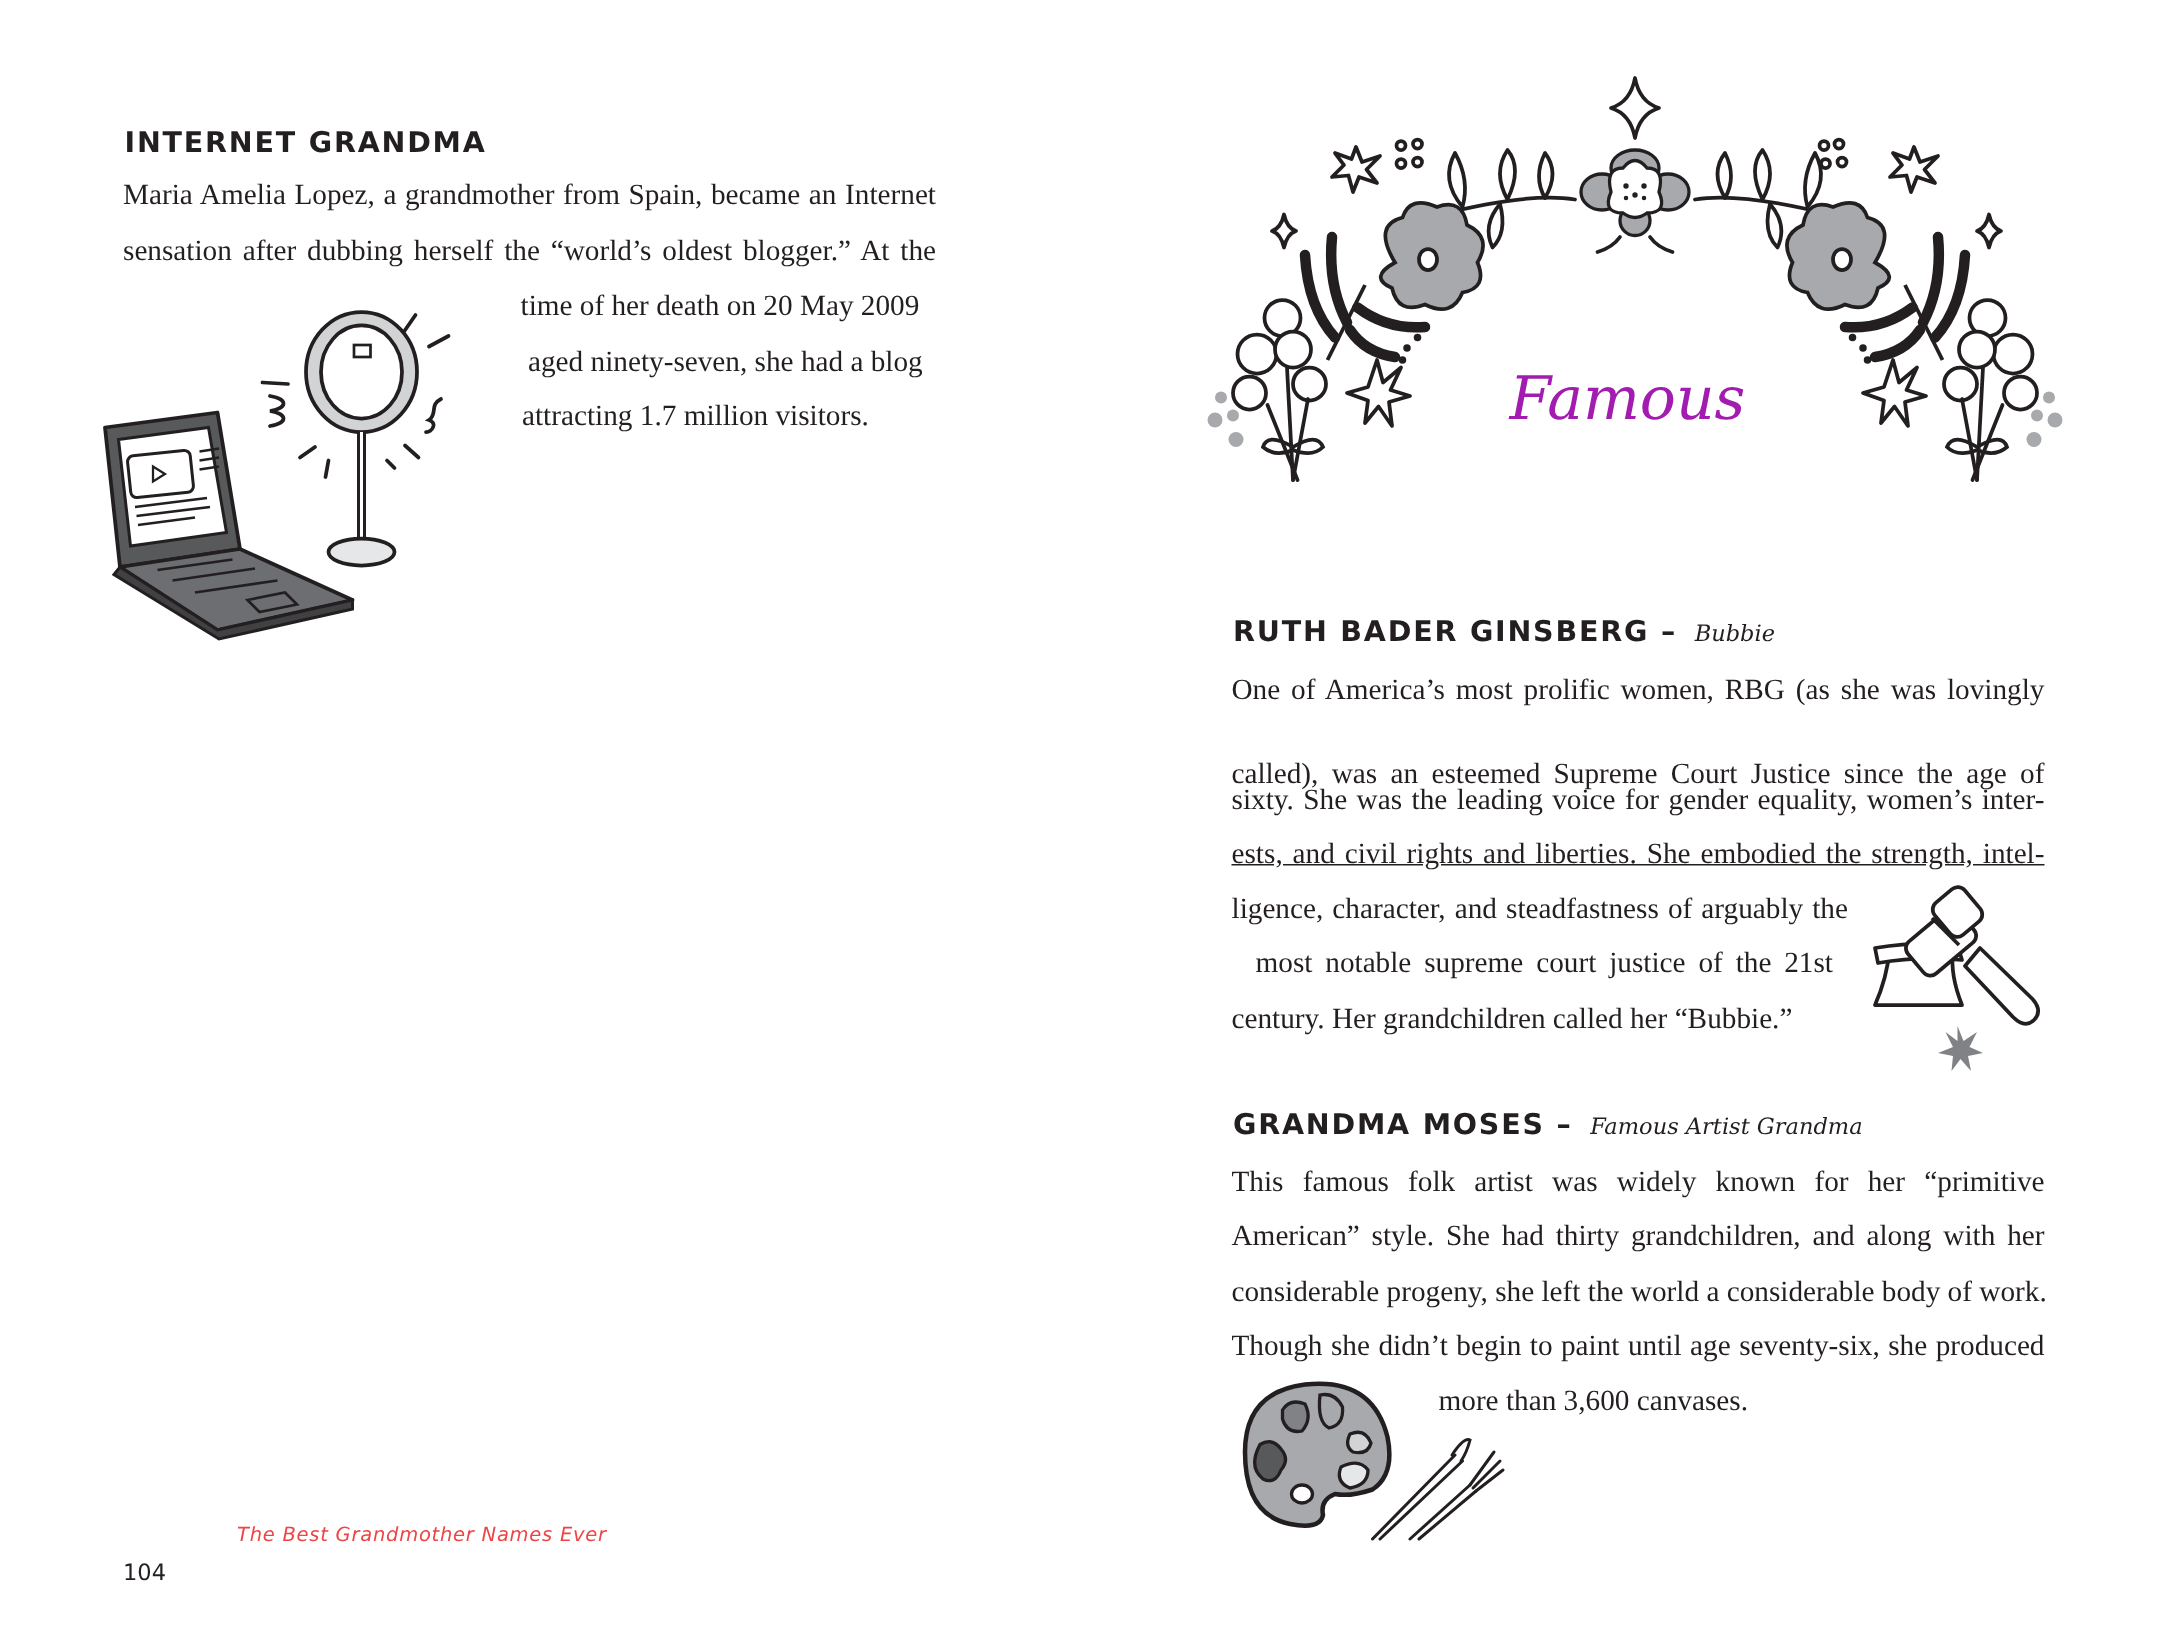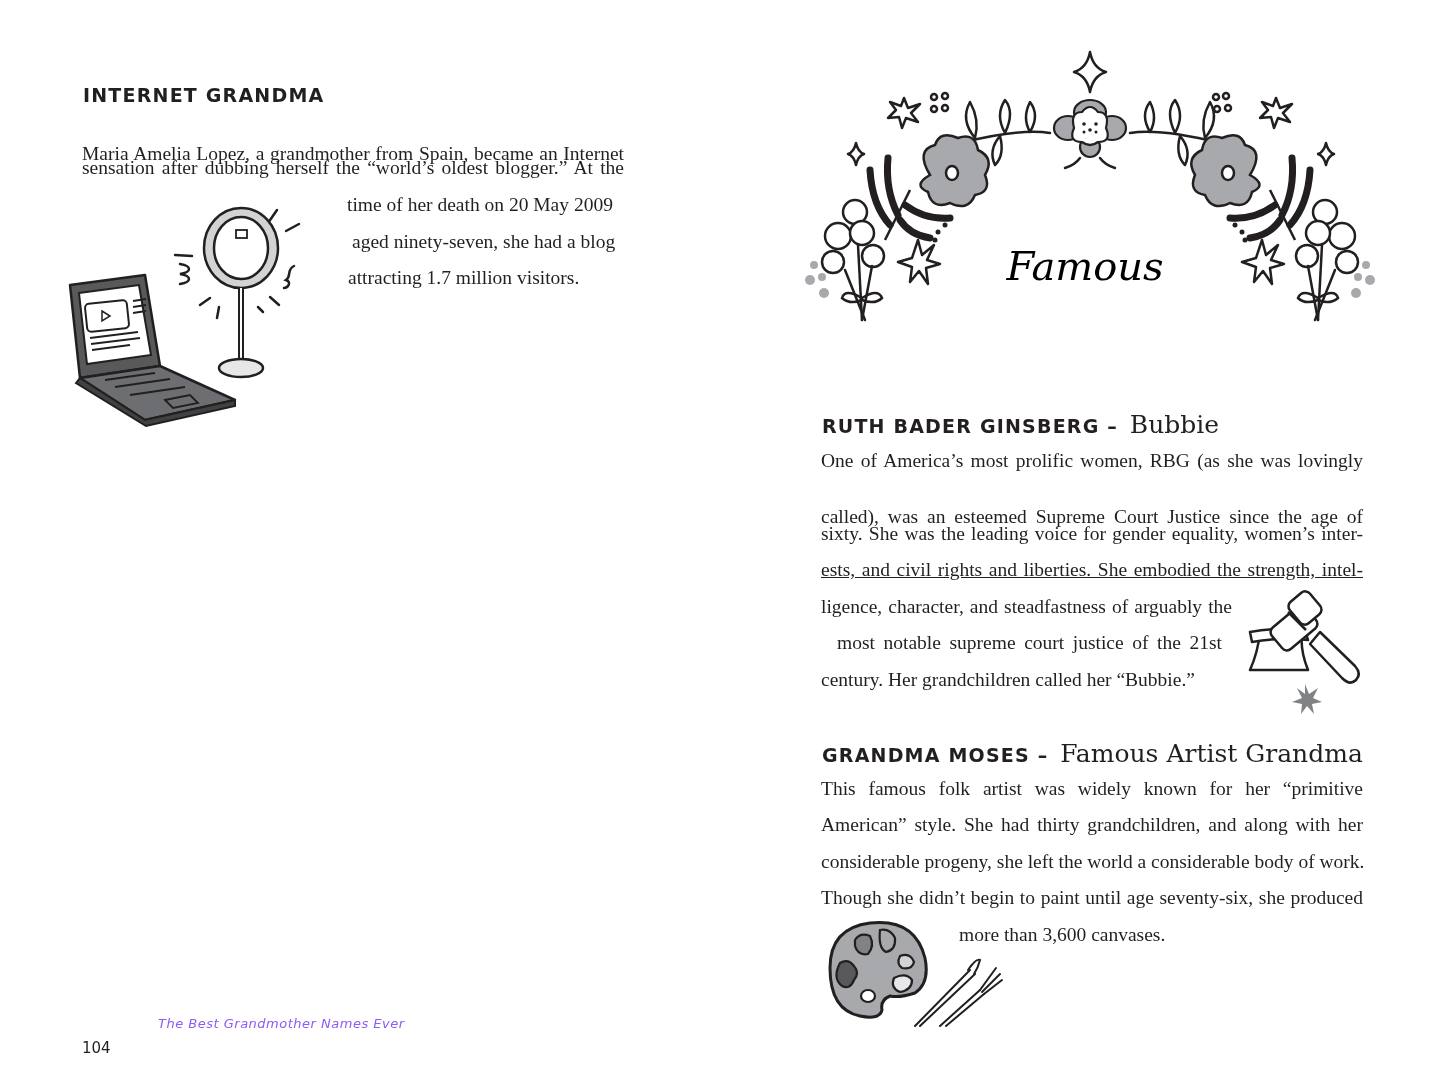--- a/index.html
+++ b/index.html
@@ -1,32 +1,32 @@
 <!DOCTYPE html>
 <html><head>
 <meta charset="utf-8">
 <style>
   html, body { margin: 0; padding: 0; background: #ffffff; }
   body { width: 1445px; height: 1084px; position: relative; overflow: hidden; color: #231f20; }
   .heading { position: absolute; font-family: "DejaVu Sans", sans-serif; font-weight: bold; font-size: 19px; letter-spacing: 1.2px; color: #231f20; white-space: nowrap; }
-  .script { font-family: "DejaVu Serif", serif; font-weight: normal; font-size: 25px; letter-spacing: 0; margin-left: 4px; }
+  .script { font-family: "DejaVu Serif", serif; font-style: italic; font-weight: normal; font-size: 15px; letter-spacing: 0; margin-left: 4px; }
   .line { position: absolute; font-family: "Liberation Serif", serif; font-size: 19.5px; color: #231f20; white-space: nowrap; }
   .justify { text-align: justify; text-align-last: justify; }
   .folio { position: absolute; font-family: "DejaVu Sans", sans-serif; font-size: 15px; }
-  .running { position: absolute; font-family: "DejaVu Sans", sans-serif; font-style: italic; font-size: 13px; letter-spacing: 0.5px; color: #8b5cf6; }
-  .title-script { position: absolute; font-family: "DejaVu Serif", serif; font-style: italic; font-size: 40px; color: #000000; text-align: center; line-height: 1.3; }
+  .running { position: absolute; font-family: "DejaVu Sans", sans-serif; font-style: italic; font-size: 13px; letter-spacing: 0.5px; color: #ef4444; }
+  .title-script { position: absolute; font-family: "DejaVu Serif", serif; font-style: italic; font-size: 40px; color: #a21caf; text-align: center; line-height: 1.3; }
   svg { position: absolute; overflow: visible; }
 </style>
 </head>
 <body>
 
 <div>
   <div class="heading" style="left:83px; top:84px;">INTERNET GRANDMA</div>
 
-  <div class="line justify" style="left:82px; top:120px; width:542px;margin-top:23px;">Maria Amelia Lopez, a grandmother from Spain, became an Internet</div>
+  <div class="line justify" style="left:82px; top:120px; width:542px;">Maria Amelia Lopez, a grandmother from Spain, became an Internet</div>
   <div class="line justify" style="left:82px; top:157px; width:542px;">sensation after dubbing herself the “world’s oldest blogger.” At the</div>
   <div class="line" style="left:347px; top:194px;">time of her death on 20 May 2009</div>
   <div class="line" style="left:352px; top:231px;">aged ninety-seven, she had a blog</div>
   <div class="line" style="left:348px; top:267px;">attracting 1.7 million visitors.</div>
 
   <svg style="left:60px; top:190px;" width="280" height="240" viewBox="0 0 280 240">
 
     <g stroke="#231f20" stroke-width="2.5" fill="none" stroke-linecap="round">
       <line x1="217" y1="20" x2="208" y2="33"></line>
       <line x1="239" y1="34" x2="226" y2="41"></line>

